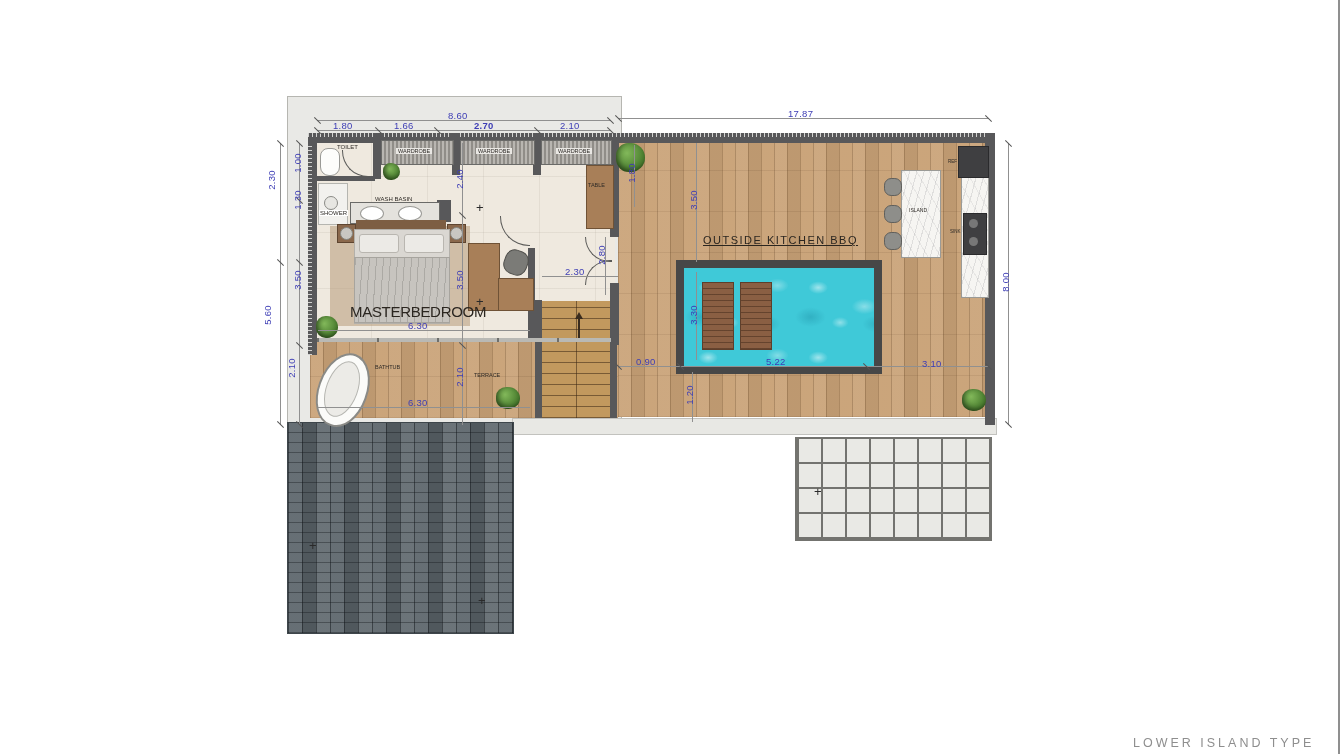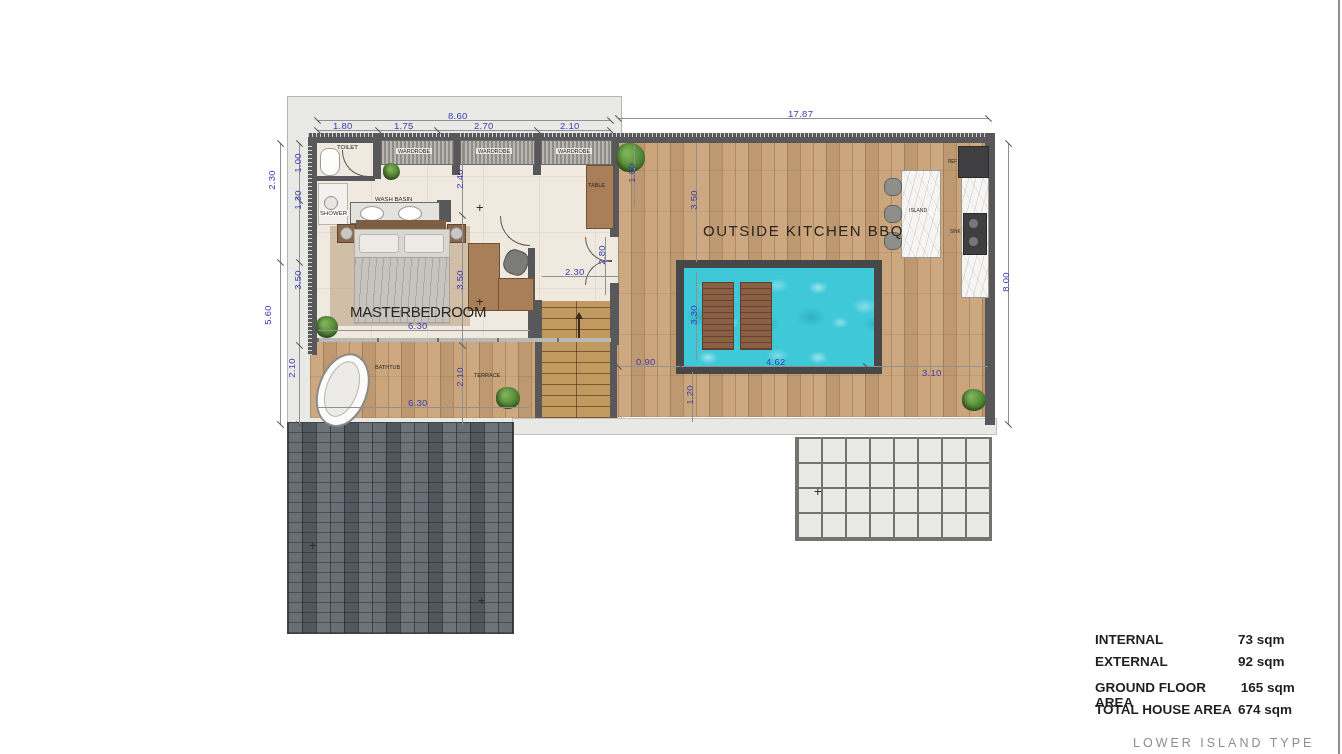--- a/index.html
+++ b/index.html
@@ -210,30 +210,30 @@
   <div class="abs tk" style="left:458px;top:345px;"></div>
   <div class="abs tk" style="left:614px;top:366px;"></div>
   <div class="abs tk" style="left:676px;top:366px;"></div>
   <div class="abs tk" style="left:862px;top:366px;"></div>
   <div class="abs tk" style="left:984px;top:366px;"></div>
   <div class="abs tk" style="left:1004px;top:143px;"></div>
   <div class="abs tk" style="left:1004px;top:424px;"></div>
 
   <div class="abs dim" style="left:448px;top:111px;">8.60</div>
   <div class="abs dim" style="left:333px;top:121px;">1.80</div>
-  <div class="abs dim" style="left:394px;top:121px;">1.75</div>
-  <div class="abs dim" style="left:474px;top:121px;">2.70</div>
+  <div class="abs dim" style="left:394px;top:121px;">1.66</div>
+  <div class="abs dim" style="left:474px;top:121px;font-weight:bold;">2.70</div>
   <div class="abs dim" style="left:560px;top:121px;">2.10</div>
   <div class="abs dim" style="left:788px;top:109px;">17.87</div>
   <div class="abs dim" style="left:408px;top:321px;">6.30</div>
   <div class="abs dim" style="left:408px;top:398px;">6.30</div>
   <div class="abs dim" style="left:565px;top:267px;">2.30</div>
   <div class="abs dim" style="left:636px;top:357px;">0.90</div>
-  <div class="abs dim" style="left:766px;top:357px;">4.62</div>
-  <div class="abs dim" style="left:922px;top:368px;">3.10</div>
+  <div class="abs dim" style="left:766px;top:357px;">5.22</div>
+  <div class="abs dim" style="left:922px;top:359px;">3.10</div>
 
   <div class="abs dim dimv" style="left:262px;top:175px;">2.30</div>
   <div class="abs dim dimv" style="left:258px;top:310px;">5.60</div>
   <div class="abs dim dimv" style="left:288px;top:158px;">1.00</div>
   <div class="abs dim dimv" style="left:288px;top:195px;">1.30</div>
   <div class="abs dim dimv" style="left:288px;top:275px;">3.50</div>
   <div class="abs dim dimv" style="left:282px;top:363px;">2.10</div>
   <div class="abs dim dimv" style="left:450px;top:174px;">2.40</div>
   <div class="abs dim dimv" style="left:450px;top:275px;">3.50</div>
   <div class="abs dim dimv" style="left:450px;top:372px;">2.10</div>
@@ -245,40 +245,22 @@
   <div class="abs dim dimv" style="left:996px;top:277px;">8.00</div>
 
   <div class="abs lbl" style="left:337px;top:144px;font-size:6px;">TOILET</div>
   <div class="abs lbl" style="left:396px;top:148px;font-size:5.5px;background:#e9e7e3;padding:0 2px;">WARDROBE</div>
   <div class="abs lbl" style="left:476px;top:148px;font-size:5.5px;background:#e9e7e3;padding:0 2px;">WARDROBE</div>
   <div class="abs lbl" style="left:556px;top:148px;font-size:5.5px;background:#e9e7e3;padding:0 2px;">WARDROBE</div>
   <div class="abs lbl" style="left:319px;top:210px;font-size:6px;background:#fff;padding:0 1px;">SHOWER</div>
   <div class="abs lbl" style="left:375px;top:196px;font-size:6px;">WASH BASIN</div>
   <div class="abs lbl" style="left:350px;top:303px;font-size:15px;letter-spacing:-0.3px;color:#2b2620;">MASTERBEDROOM</div>
   <div class="abs lbl" style="left:588px;top:182px;font-size:5.5px;">TABLE</div>
-  <div class="abs lbl" style="left:703px;top:222px;font-size:15px;letter-spacing:1.5px;color:#2b2620;">OUTSIDE  KITCHEN   BBQ</div>
+  <div class="abs lbl" style="left:703px;top:234px;font-size:11px;letter-spacing:1.5px;color:#2b2620;text-decoration:underline;">OUTSIDE  KITCHEN   BBQ</div>
   <div class="abs lbl" style="left:909px;top:207px;font-size:5px;">ISLAND</div>
   <div class="abs lbl" style="left:948px;top:159px;font-size:4.5px;">REF</div>
   <div class="abs lbl" style="left:950px;top:229px;font-size:4.5px;">SINK</div>
   <div class="abs lbl" style="left:375px;top:364px;font-size:5.5px;">BATHTUB</div>
   <div class="abs lbl" style="left:474px;top:372px;font-size:5.5px;">TERRACE</div>
 
-  <div class="abs legend" style="left:1095px;top:632px;">
-    <div class="lr">
-      <span>INTERNAL</span>
-      <span class="lv">73 sqm</span>
-    </div>
-    <div class="lr">
-      <span>EXTERNAL</span>
-      <span class="lv">92 sqm</span>
-    </div>
-    <div class="lr" style="margin-top:4px;">
-      <span>GROUND FLOOR AREA</span>
-      <span class="lv">165 sqm</span>
-    </div>
-    <div class="lr">
-      <span>TOTAL HOUSE AREA</span>
-      <span class="lv">674 sqm</span>
-    </div>
-  </div>
   <div class="abs footer" style="left:1133px;top:736px;">LOWER  ISLAND  TYPE</div>
 
 </div>
 
 </body></html>

